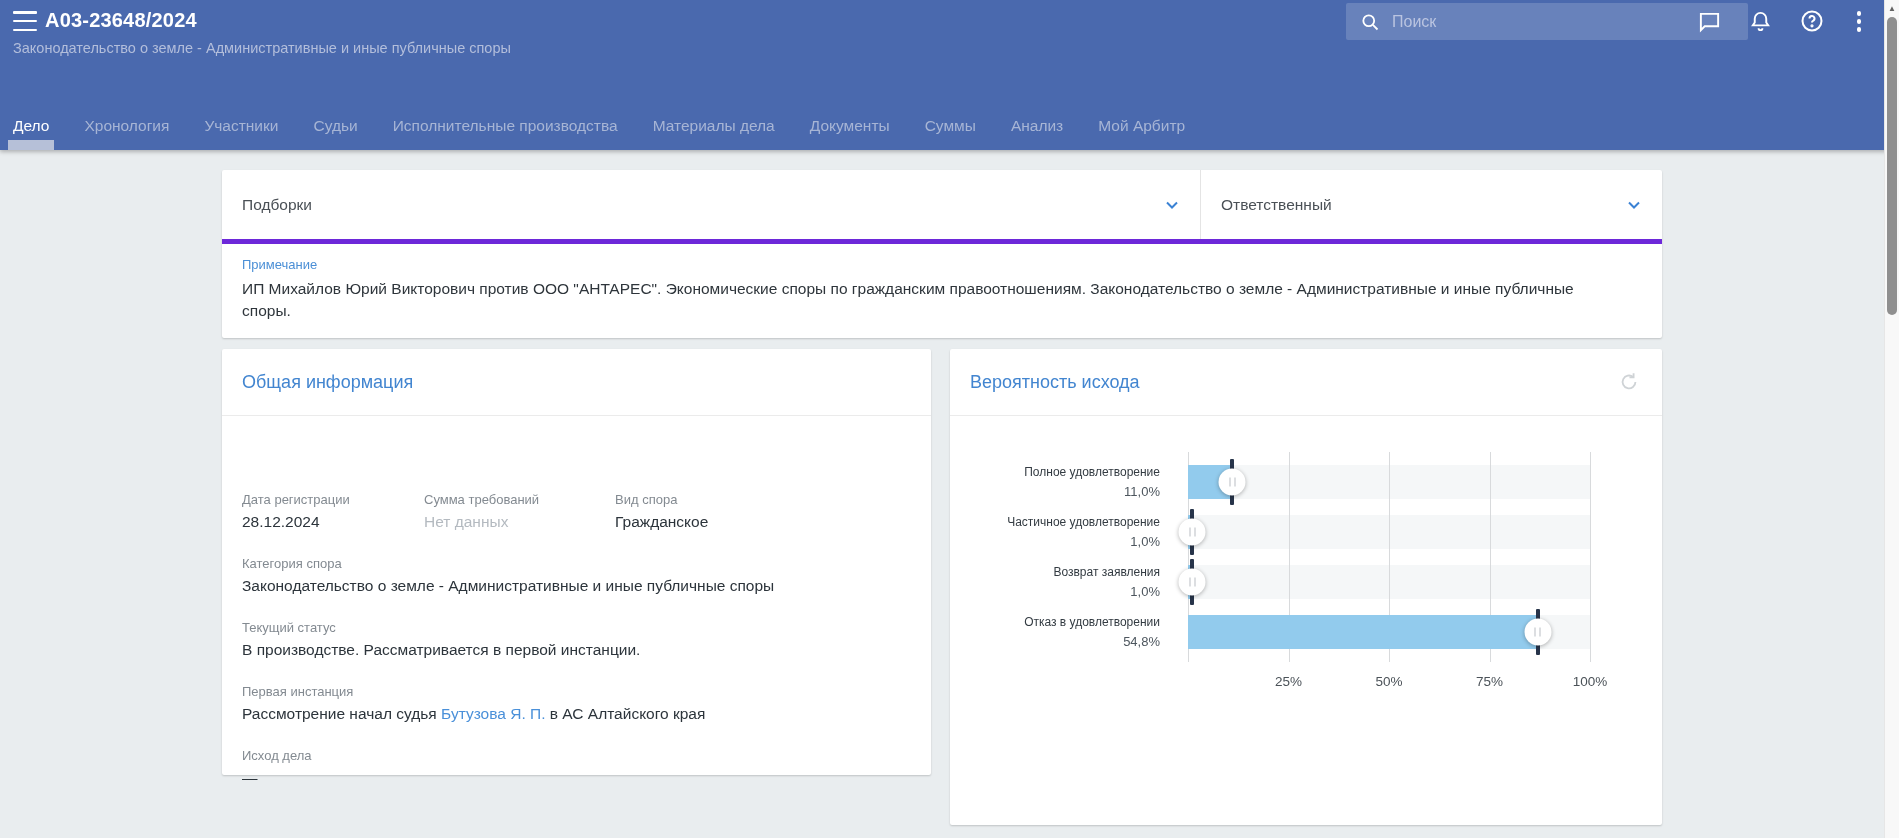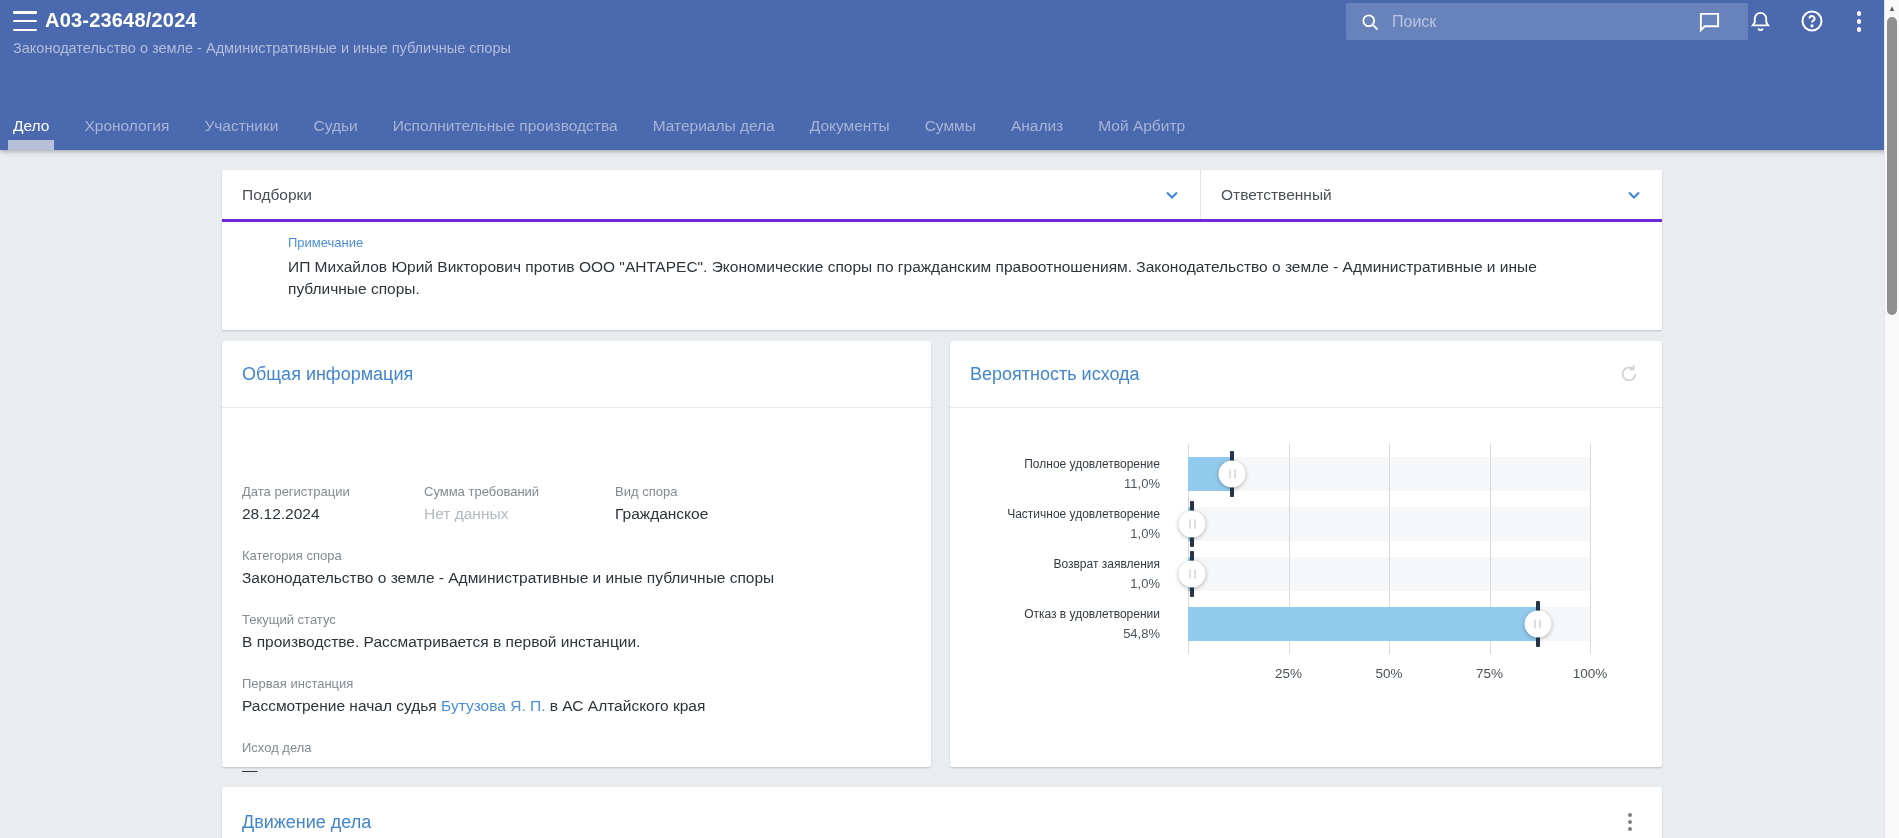--- a/index.html
+++ b/index.html
@@ -72,36 +72,36 @@
 
   
   .content { padding: 20px 237px 0 222px; }
   .card {
     background: #fff; border-radius: 2px;
     box-shadow: 0 1px 2px rgba(0,0,0,.18);
   }
 
   
   .filter-card { margin-bottom: 11px; }
-  .filter-row { display: flex; height: 52px; border-bottom: 3px solid #6d28d9; }
+  .filter-row { display: flex; height: 74px; border-bottom: 5px solid #6d28d9; }
   .select-field {
     display: flex; align-items: center; justify-content: space-between;
     padding: 0 18px 0 20px; cursor: pointer;
   }
   .select-field.collections { flex: 0 0 978px; }
   .select-field.responsible { flex: 1; border-left: 1px solid #e4e4e4; }
   .select-label { color: #4a5056; font-size: 15.5px; }
-  .note-section { padding: 13px 60px 30px 20px; margin-left: 46px; }
+  .note-section { padding: 13px 60px 16px 20px; }
   .note-label { color: #4b8fd6; font-size: 13px; margin-bottom: 6px; }
   .note-text { color: #2e353b; font-size: 15.5px; line-height: 22px; }
 
   
   .cards-row { display: flex; gap: 19px; margin-bottom: 20px; }
   .gen-card { width: 709px; height: 426px; }
-  .prob-card { width: 712px; height: 426px; }
+  .prob-card { width: 712px; height: 476px; }
   .card-title-row {
     height: 67px; display: flex; align-items: center; justify-content: space-between;
     padding: 0 22px 0 20px; border-bottom: 1px solid #ebebeb;
   }
   .card-title { color: #4285d0; font-size: 18px; }
   .refresh-btn, .kebab-gray { cursor: pointer; display: flex; align-items: center; justify-content: center; }
   .kebab-gray { flex-direction: column; gap: 3px; padding: 3px 8px; }
   .kebab-gray i { width: 4px; height: 4px; border-radius: 50%; background: #7a8086; }
 
   .gen-body { padding: 32px 20px 0; }

